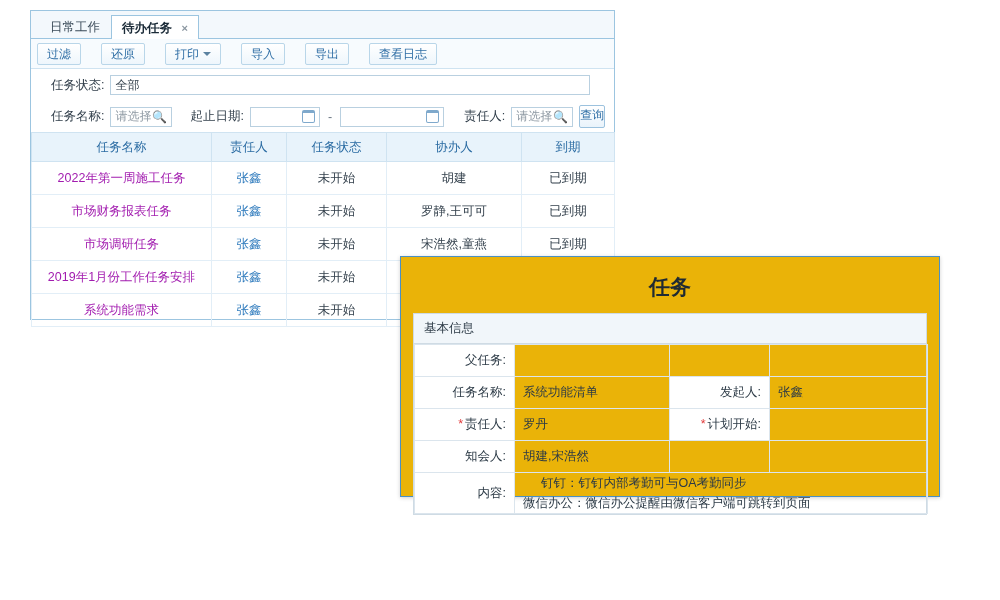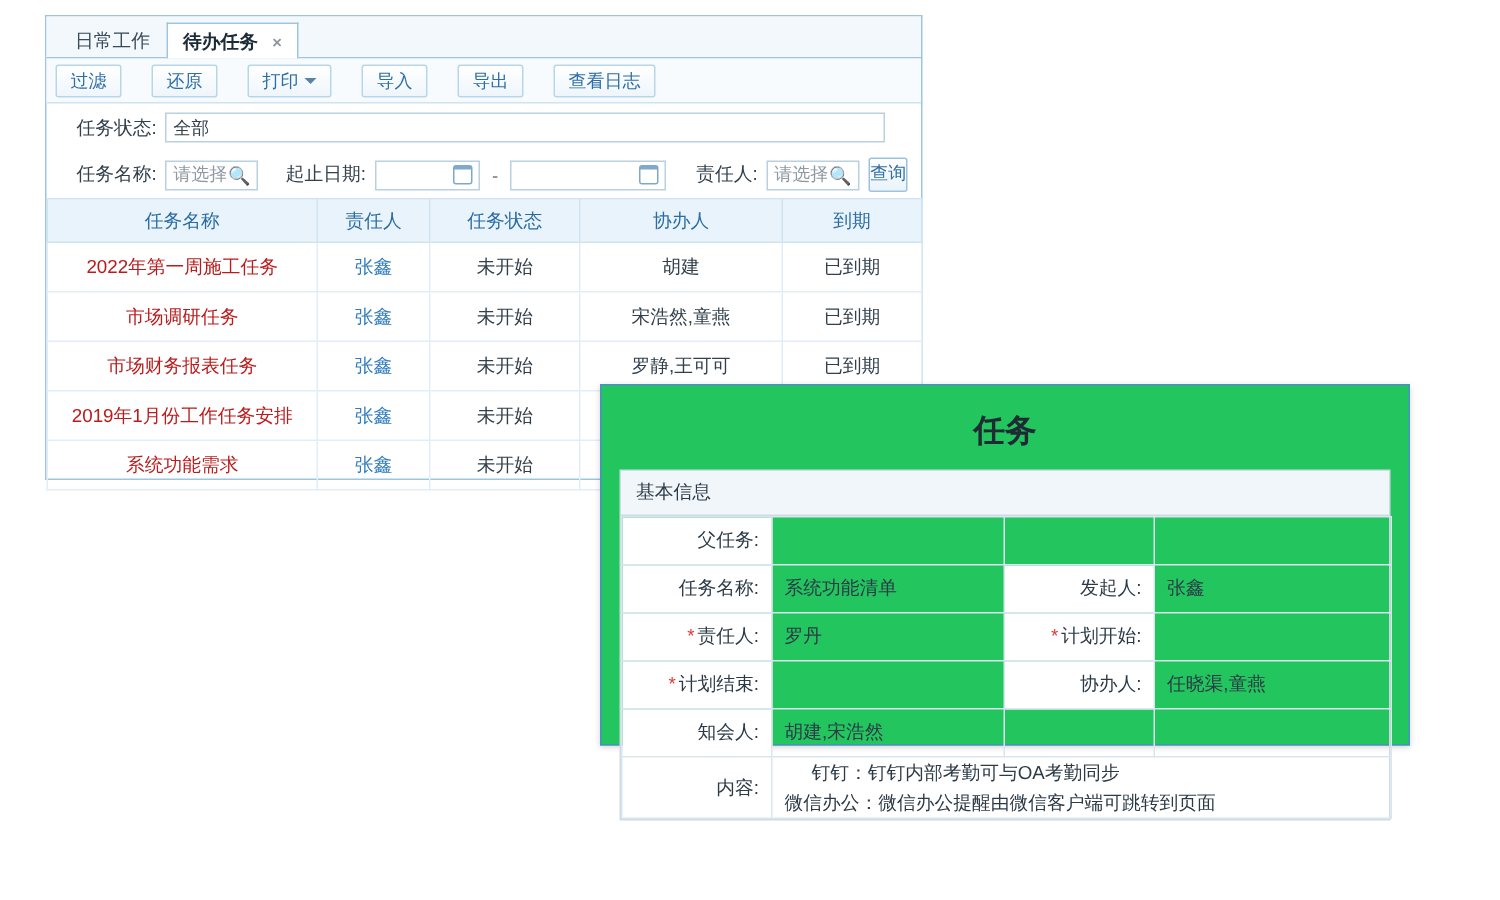--- a/index.html
+++ b/index.html
@@ -165,31 +165,31 @@
     height: 26px;
     border: 1px solid #cfe3f1;
     text-align: center;
   }
   .grid td {
     height: 30px;
     border: 1px solid #e2eef7;
     text-align: center;
     color: #33404c;
   }
-  .grid td.link { color: #b91c1c; cursor: pointer; }
+  .grid td.link { color: #a21caf; cursor: pointer; }
   .grid td.blue { color: #2f7bbd; cursor: pointer; }
 
   
   #detail-window {
     position: absolute;
     left: 400px;
     top: 256px;
     width: 540px;
     height: 241px;
-    background: #22c55e;
+    background: #eab308;
     border: 1px solid #4a90c4;
     box-shadow: 0 1px 4px rgba(0,0,0,0.18);
     box-sizing: border-box;
   }
   .detail-title {
     text-align: center;
     font-size: 21px;
     font-weight: bold;
     color: #1f2a33;
     padding: 16px 0 12px 0;
@@ -328,31 +328,31 @@
       </thead>
       <tbody>
         <tr>
           <td class="link">2022年第一周施工任务</td>
           <td class="blue">张鑫</td>
           <td>未开始</td>
           <td>胡建</td>
           <td>已到期</td>
         </tr>
         <tr>
+          <td class="link">市场财务报表任务</td>
+          <td class="blue">张鑫</td>
+          <td>未开始</td>
+          <td>罗静,王可可</td>
+          <td>已到期</td>
+        </tr>
+        <tr>
           <td class="link">市场调研任务</td>
           <td class="blue">张鑫</td>
           <td>未开始</td>
           <td>宋浩然,童燕</td>
-          <td>已到期</td>
-        </tr>
-        <tr>
-          <td class="link">市场财务报表任务</td>
-          <td class="blue">张鑫</td>
-          <td>未开始</td>
-          <td>罗静,王可可</td>
           <td>已到期</td>
         </tr>
         <tr>
           <td class="link">2019年1月份工作任务安排</td>
           <td class="blue">张鑫</td>
           <td>未开始</td>
           <td>胡建,宋</td>
           <td></td>
         </tr>
         <tr>
@@ -390,26 +390,20 @@
             <td class="lbl">任务名称:</td>
             <td>系统功能清单</td>
             <td class="lbl">发起人:</td>
             <td>张鑫</td>
           </tr>
           <tr>
             <td class="lbl"><span class="req">*</span><span>责任人:</span></td>
             <td>罗丹</td>
             <td class="lbl"><span class="req">*</span><span>计划开始:</span></td>
             <td></td>
-          </tr>
-          <tr>
-            <td class="lbl"><span class="req">*</span><span>计划结束:</span></td>
-            <td></td>
-            <td class="lbl">协办人:</td>
-            <td>任晓渠,童燕</td>
           </tr>
           <tr>
             <td class="lbl">知会人:</td>
             <td>胡建,宋浩然</td>
             <td></td>
             <td></td>
           </tr>
           <tr>
             <td class="lbl">内容:</td>
             <td class="content-cell" colspan="3">

